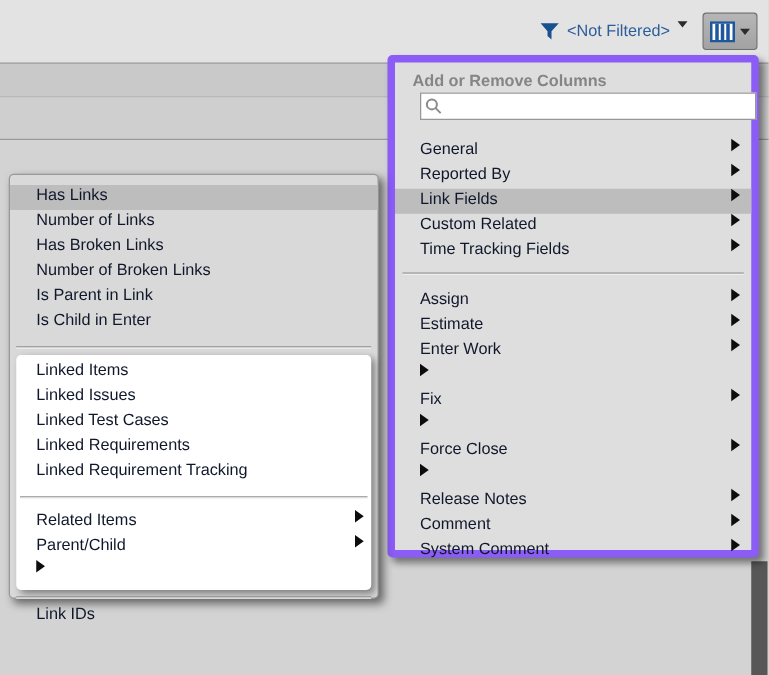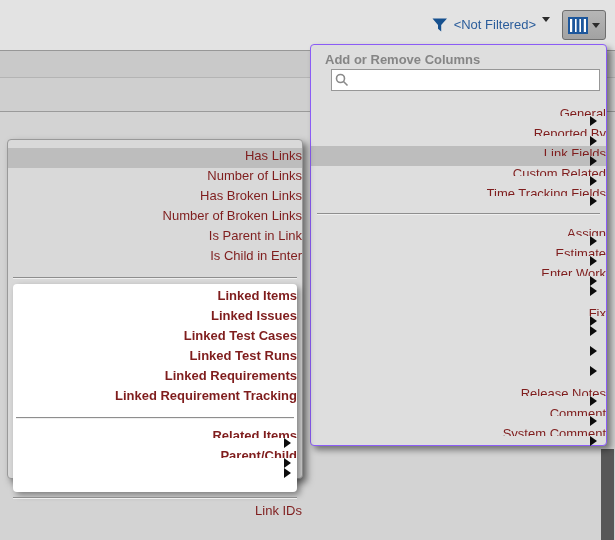--- a/index.html
+++ b/index.html
@@ -20,47 +20,47 @@
     background:#575757;z-index:2;}
   
   .filter-group{display:flex;align-items:flex-start;margin-right:12px;cursor:pointer;}
   .filter-label{color:#2b5d9b;font-size:13px;margin:0 6px 0 6px;}
   .caret-down{width:0;height:0;border-top:5px solid #2b2b2b;
     border-left:4px solid transparent;border-right:4px solid transparent;}
   .col-btn{width:44px;height:30px;margin-right:9px;border:1px solid #6e6e6e;border-radius:3px;
     background:linear-gradient(#b6b6b6,#a2a2a2);display:flex;align-items:center;justify-content:center;
     gap:4px;box-sizing:border-box;cursor:pointer;}
   
-  .mi{height:20px;display:flex;align-items:flex-end;font-size:13px;color:#7f1d1d;cursor:pointer;flex-direction:column;}
+  .mi{height:20px;display:flex;align-items:flex-start;font-size:13px;color:#0f172a;cursor:pointer;}
   .mi .lbl{flex:1;white-space:nowrap;overflow:hidden;}
   .arr{width:0;height:0;border-left:7px solid #0d0d0d;
     border-top:5px solid transparent;border-bottom:5px solid transparent;margin-right:9px;}
   .hl{background:#bdbdbd;}
   .sep{height:0;border-top:1px solid #8e8e8e;border-bottom:1px solid #efefef;}
   
   .col-panel{position:absolute;left:310px;top:44px;width:297px;height:402px;
-    background:#dedede;border:1px solid #8b5cf6;border-radius:4px;box-sizing:border-box;
+    background:#dedede;border:6px solid #8b5cf6;border-radius:4px;box-sizing:border-box;
     box-shadow:4px 4px 6px rgba(0,0,0,0.45);z-index:5;}
   .col-panel .title{padding:8px 0 0 14px;font-size:13px;font-weight:bold;color:#858585;line-height:14px;}
   .searchbox{margin:2px 0 0 20px;width:267px;height:20px;background:#fff;
     border:1px solid #979797;display:flex;align-items:center;box-sizing:content-box;}
   .searchbox input{flex:1;border:none;outline:none;background:transparent;
     font-size:13px;padding:0 4px;height:16px;font-family:inherit;}
   .col-panel .list{margin-top:15px;}
   .col-panel .mi{padding-left:20px;}
   .col-panel .sep{margin:7px 6px 11px 6px;}
   
   .sub-panel{position:absolute;left:7px;top:139px;width:296px;height:340px;
     background:#d9d9d9;border:1px solid #999;border-radius:4px;box-sizing:border-box;
     box-shadow:4px 4px 7px rgba(0,0,0,0.5);z-index:10;padding-top:8px;}
   .sub-panel .mi{padding-left:21px;}
   .sub-panel .sep1{margin:9px 5px 5px 5px;}
   .whitebox{margin:0 5px 0 5px;background:#ffffff;border-radius:4px;
     box-shadow:3px 3px 6px rgba(0,0,0,0.4);padding:4px 0;}
-  .whitebox .mi{padding-left:16px;font-weight:bold;}
+  .whitebox .mi{padding-left:16px;}
   .whitebox .arr{margin-right:6px;}
   .whitebox .sep{margin:9px 3px 9px 3px;}
   .sub-panel .sep2{margin:5px 5px 4px 5px;}
 </style>
 </head>
 <body>
 
 <div class="bg-row1"></div>
 <div class="bg-row2"></div>
 <div class="dark-strip"></div>
@@ -131,20 +131,21 @@
       <span class="arr"></span>
     </div>
     <div class="mi">
       <span class="lbl">Fix</span>
       <span class="arr"></span>
     </div>
     <div class="mi">
       <span class="arr"></span>
     </div>
     <div class="mi">
+      <span class="lbl">Force Close</span>
       <span class="arr"></span>
     </div>
     <div class="mi">
       <span class="arr"></span>
     </div>
     <div class="mi">
       <span class="lbl">Release Notes</span>
       <span class="arr"></span>
     </div>
     <div class="mi">
@@ -182,23 +183,20 @@
     <div class="mi">
       <span class="lbl">Linked Items</span>
     </div>
     <div class="mi">
       <span class="lbl">Linked Issues</span>
     </div>
     <div class="mi">
       <span class="lbl">Linked Test Cases</span>
     </div>
     <div class="mi">
-      <span class="lbl">Linked Test Runs</span>
-    </div>
-    <div class="mi">
       <span class="lbl">Linked Requirements</span>
     </div>
     <div class="mi">
       <span class="lbl">Linked Requirement Tracking</span>
     </div>
     <div class="sep"></div>
     <div class="mi">
       <span class="lbl">Related Items</span>
       <span class="arr"></span>
     </div>

